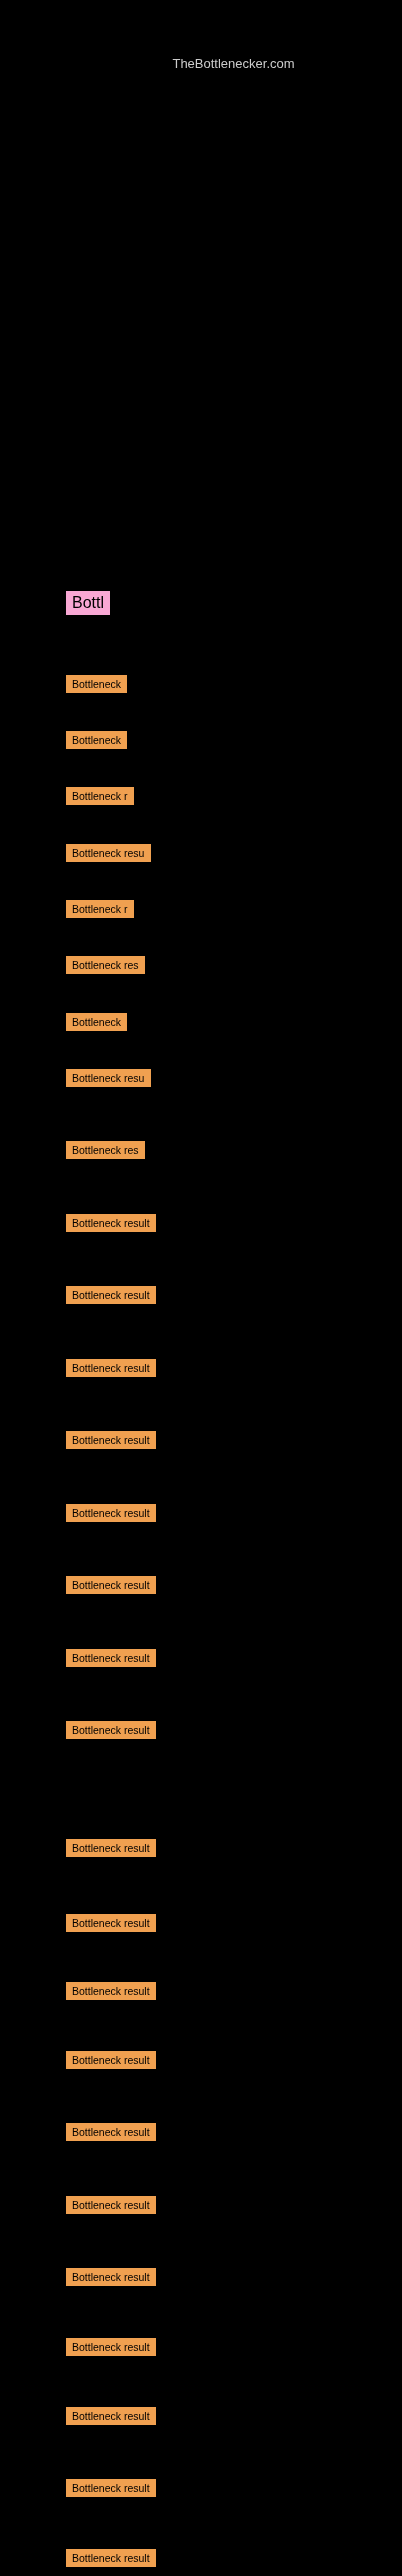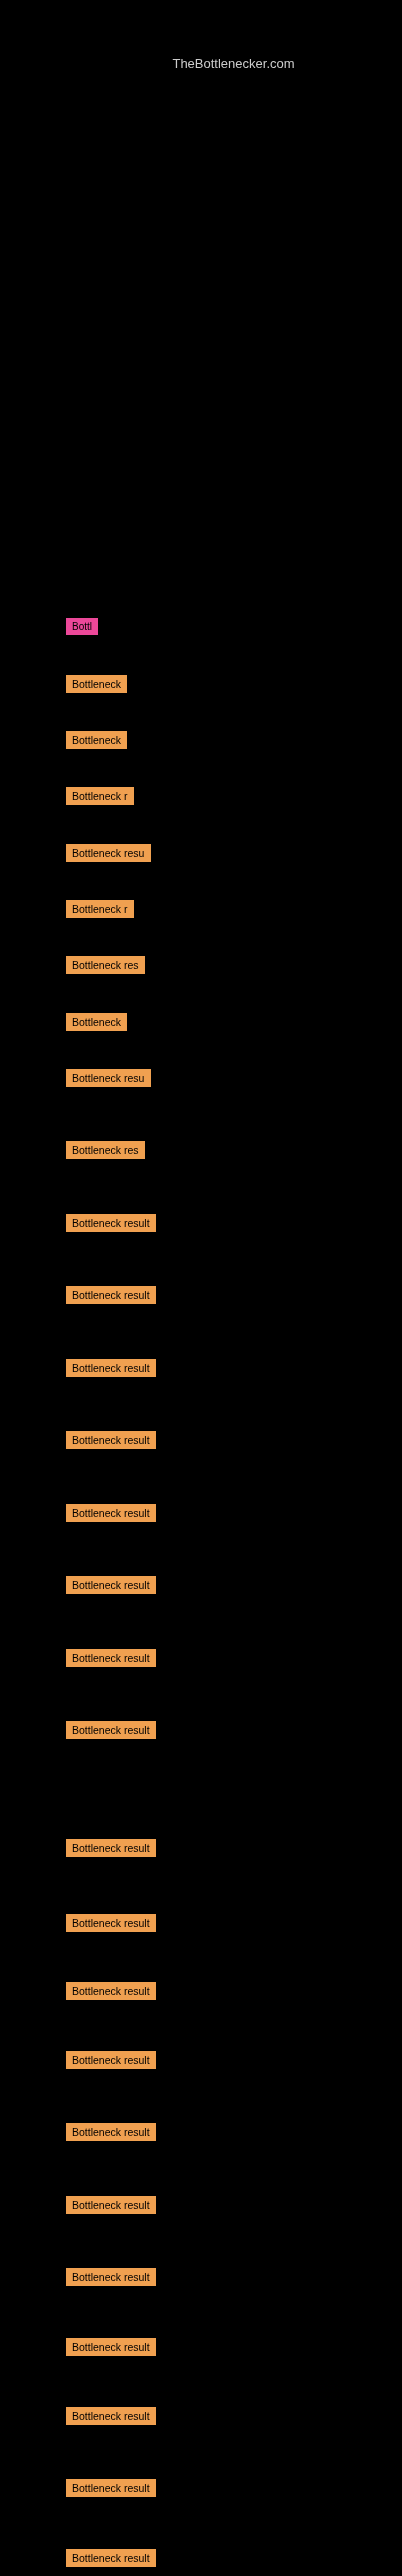--- a/index.html
+++ b/index.html
@@ -21,21 +21,21 @@
       padding-top: 8px;
       padding-bottom: 8px;
     }
   </style>
 </head>
 <body>
 
 <div class="site-title">TheBottlenecker.com</div>
 
 <div id="items-container" style="position: relative; width: 403px; height: 2560px;">
-<div style="position: absolute; top: 507px; left: 1.6px; background-color: #ec4899; color: rgb(0, 0, 0); font-size: 10px; padding: 3.2px 6.4px; white-space: nowrap; display: inline-block;">Bottl</div>
+<div style="position: absolute; top: 480px; left: 1.6px; background-color: #f9a8d4; color: rgb(0, 0, 0); font-size: 16px; padding: 3.2px 6.4px; white-space: nowrap; display: inline-block;">Bottl</div>
     <div style="position: absolute; top: 564px; left: 1.6px; background-color: rgb(240, 160, 80); color: rgb(0, 0, 0); font-size: 10.5px; padding: 3.2px 6.4px; white-space: nowrap; display: inline-block;">Bottleneck</div>
     <div style="position: absolute; top: 620px; left: 1.6px; background-color: rgb(240, 160, 80); color: rgb(0, 0, 0); font-size: 10.5px; padding: 3.2px 6.4px; white-space: nowrap; display: inline-block;">Bottleneck</div>
     <div style="position: absolute; top: 676px; left: 1.6px; background-color: rgb(240, 160, 80); color: rgb(0, 0, 0); font-size: 10.5px; padding: 3.2px 6.4px; white-space: nowrap; display: inline-block;">Bottleneck r</div>
     <div style="position: absolute; top: 733px; left: 1.6px; background-color: rgb(240, 160, 80); color: rgb(0, 0, 0); font-size: 10.5px; padding: 3.2px 6.4px; white-space: nowrap; display: inline-block;">Bottleneck resu</div>
     <div style="position: absolute; top: 789px; left: 1.6px; background-color: rgb(240, 160, 80); color: rgb(0, 0, 0); font-size: 10.5px; padding: 3.2px 6.4px; white-space: nowrap; display: inline-block;">Bottleneck r</div>
     <div style="position: absolute; top: 845px; left: 1.6px; background-color: rgb(240, 160, 80); color: rgb(0, 0, 0); font-size: 10.5px; padding: 3.2px 6.4px; white-space: nowrap; display: inline-block;">Bottleneck res</div>
     <div style="position: absolute; top: 902px; left: 1.6px; background-color: rgb(240, 160, 80); color: rgb(0, 0, 0); font-size: 10.5px; padding: 3.2px 6.4px; white-space: nowrap; display: inline-block;">Bottleneck</div>
     <div style="position: absolute; top: 958px; left: 1.6px; background-color: rgb(240, 160, 80); color: rgb(0, 0, 0); font-size: 10.5px; padding: 3.2px 6.4px; white-space: nowrap; display: inline-block;">Bottleneck resu</div>
     <div style="position: absolute; top: 1030px; left: 1.6px; background-color: rgb(240, 160, 80); color: rgb(0, 0, 0); font-size: 10.5px; padding: 3.2px 6.4px; white-space: nowrap; display: inline-block;">Bottleneck res</div>
     <div style="position: absolute; top: 1103px; left: 1.6px; background-color: rgb(240, 160, 80); color: rgb(0, 0, 0); font-size: 10.5px; padding: 3.2px 6.4px; white-space: nowrap; display: inline-block;">Bottleneck result</div>

